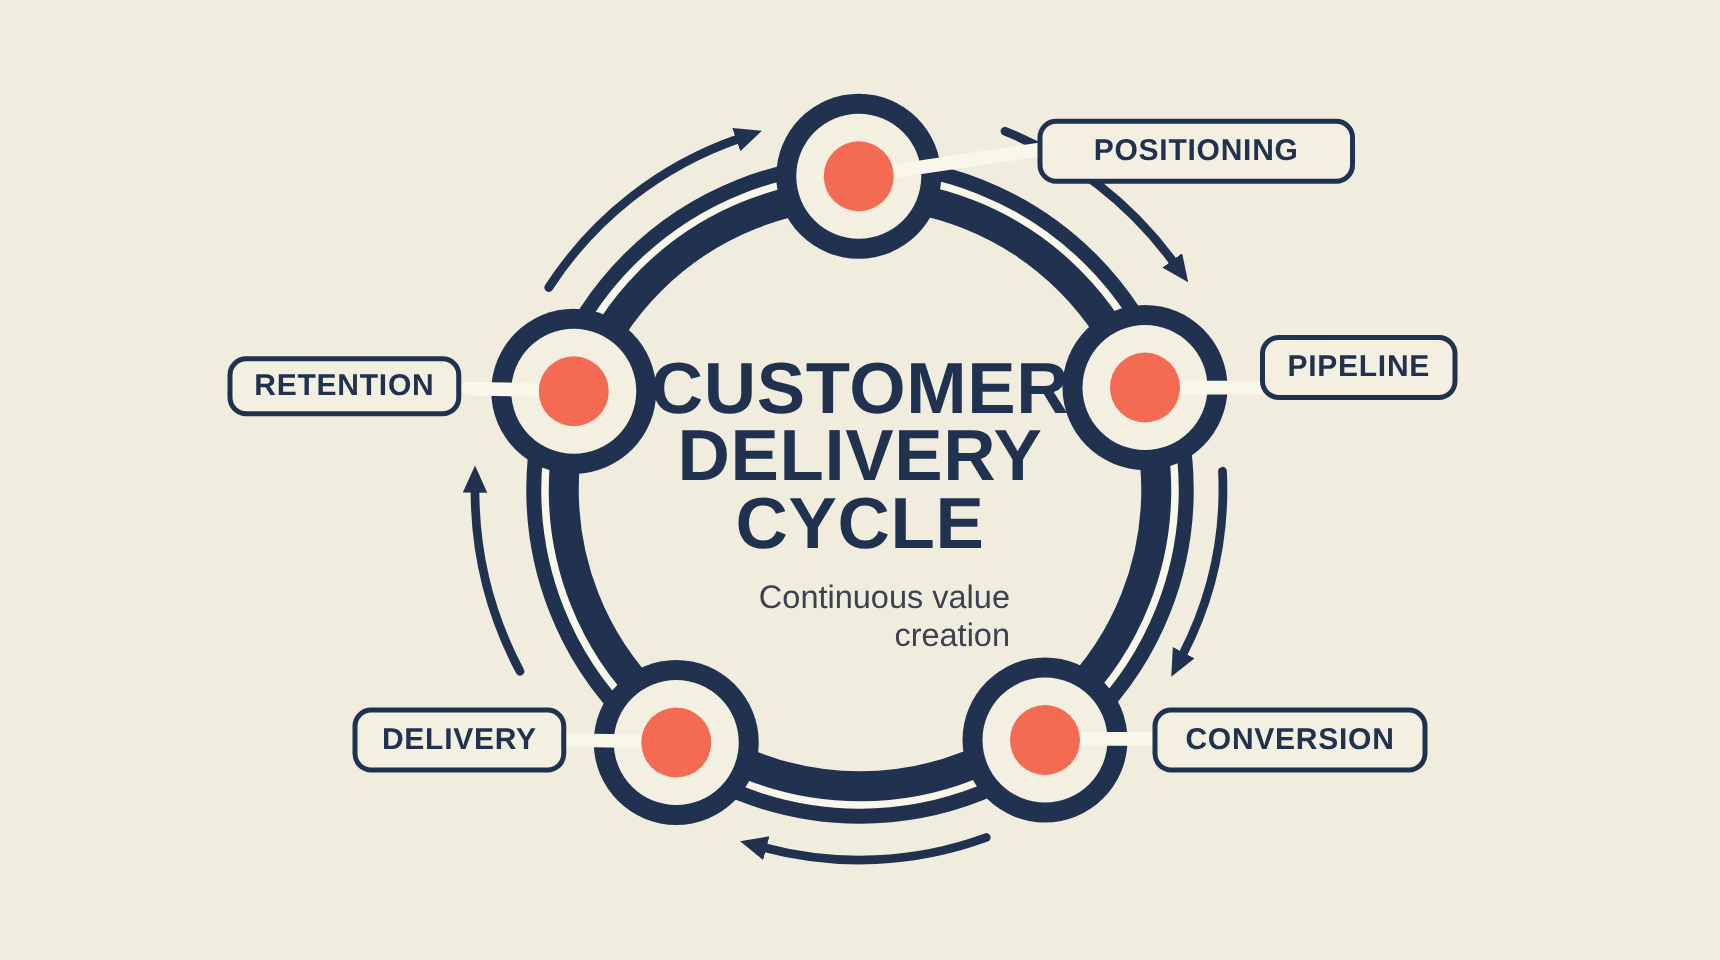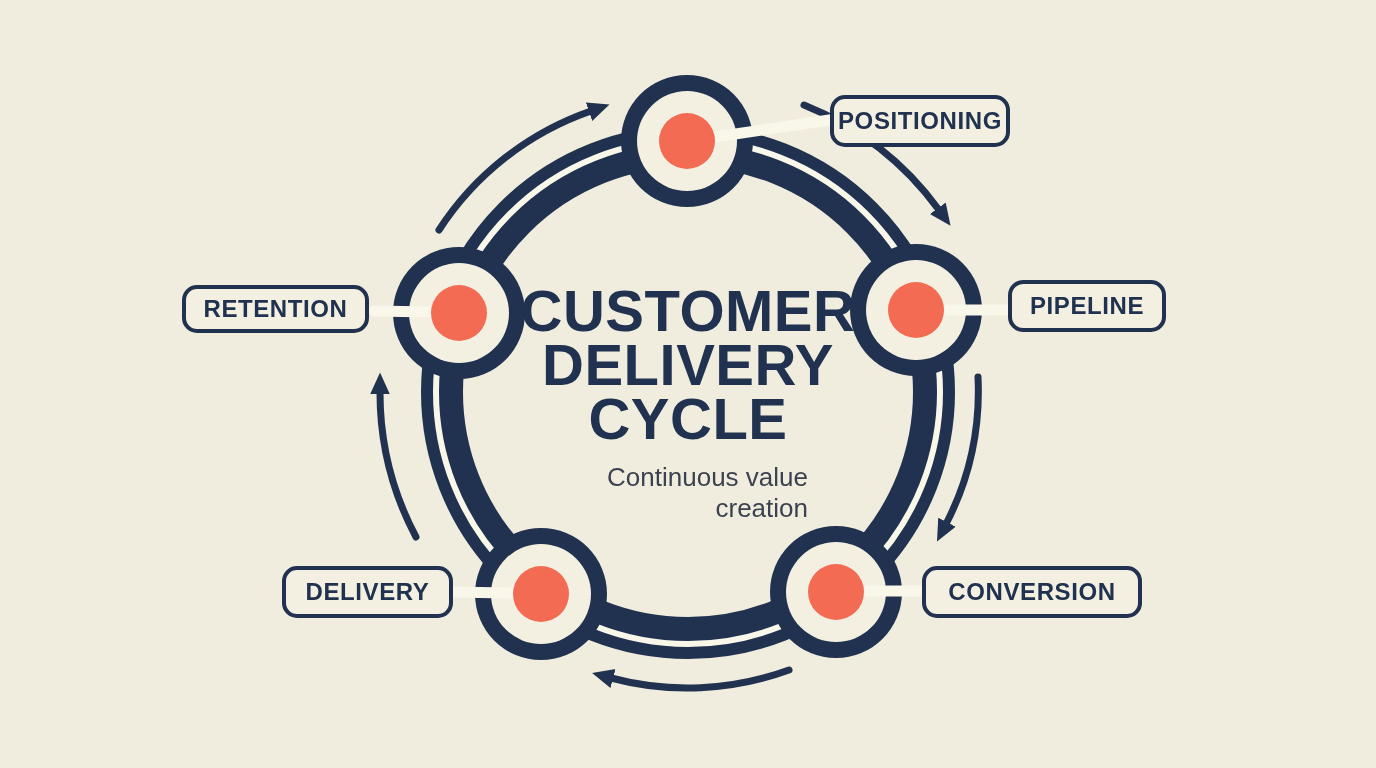--- a/index.html
+++ b/index.html
@@ -95,22 +95,22 @@
 
     <g>
       <circle class="node-dot" cx="687" cy="141" r="28"></circle>
       <circle class="node-dot" cx="916" cy="310" r="28"></circle>
       <circle class="node-dot" cx="836" cy="592" r="28"></circle>
       <circle class="node-dot" cx="541" cy="594" r="28"></circle>
       <circle class="node-dot" cx="459" cy="313" r="28"></circle>
     </g>
   </svg>
 
-  <div class="stage-box" style="left:830px; top:95px; width:180px; height:52px">POSITIONING</div>
-  <div class="stage-box" style="left:1008px; top:280px; width:158px; height:52px">PIPELINE</div>
+  <div class="stage-box" style="left:830px; top:95px; width:254px; height:52px">POSITIONING</div>
+  <div class="stage-box" style="left:1008px; top:268px; width:158px; height:52px">PIPELINE</div>
   <div class="stage-box" style="left:922px; top:566px; width:220px; height:52px">CONVERSION</div>
   <div class="stage-box" style="left:282px; top:566px; width:171px; height:52px">DELIVERY</div>
   <div class="stage-box" style="left:182px; top:285px; width:187px; height:48px">RETENTION</div>
 
   <div class="cycle-title">
     <div>CUSTOMER</div>
     <div>DELIVERY</div>
     <div>CYCLE</div>
   </div>
   <div class="cycle-subtitle">Continuous value creation</div>

